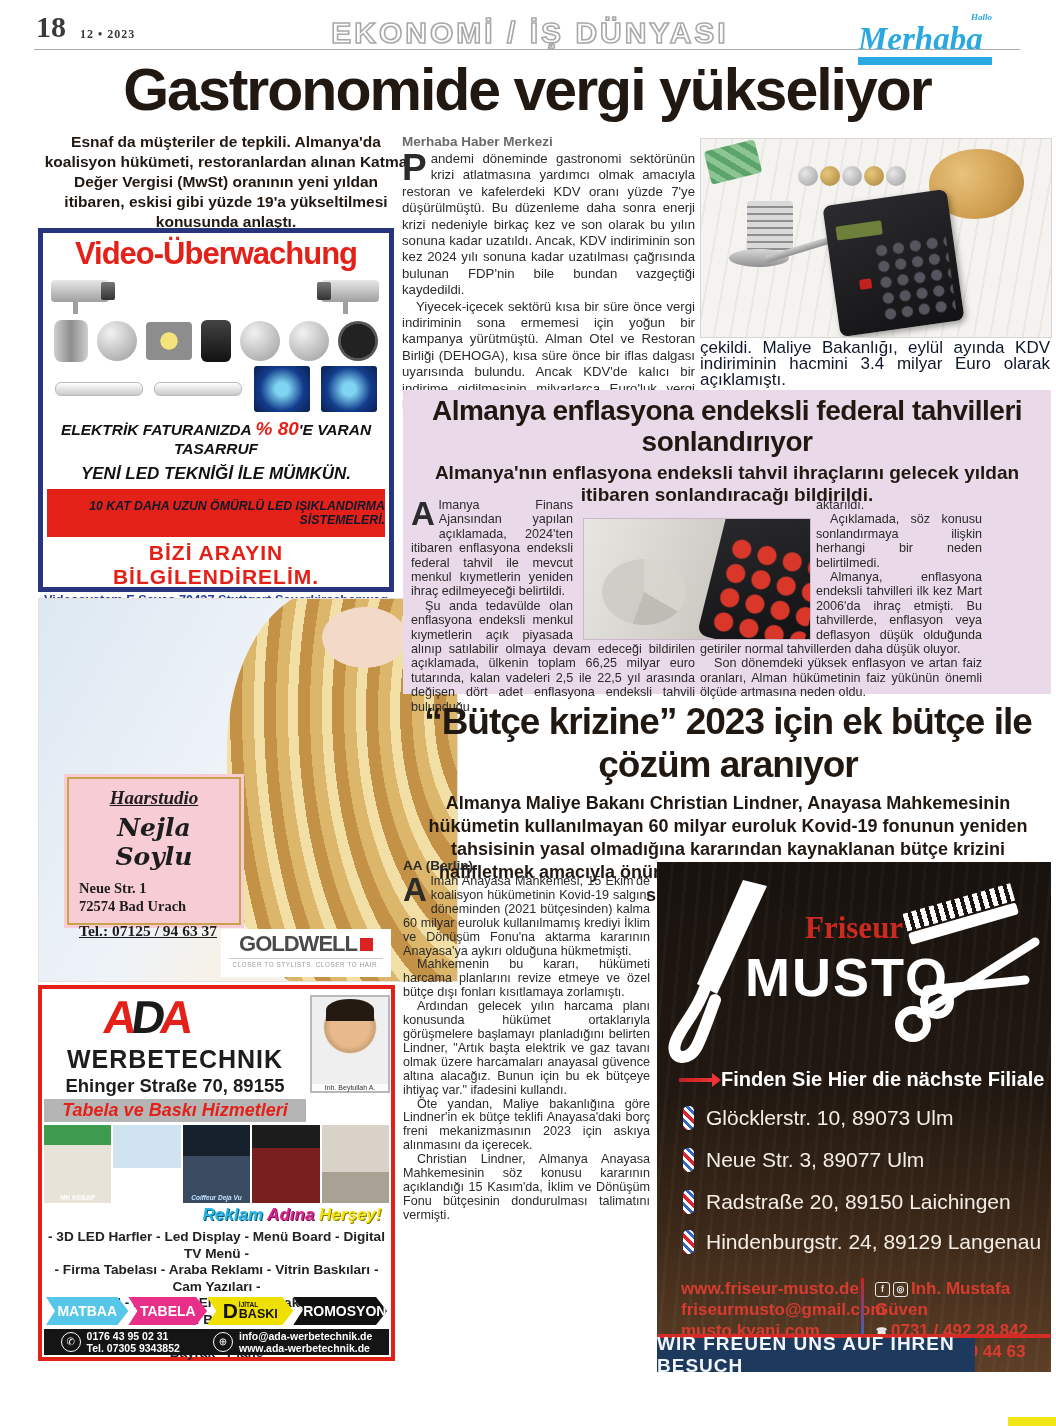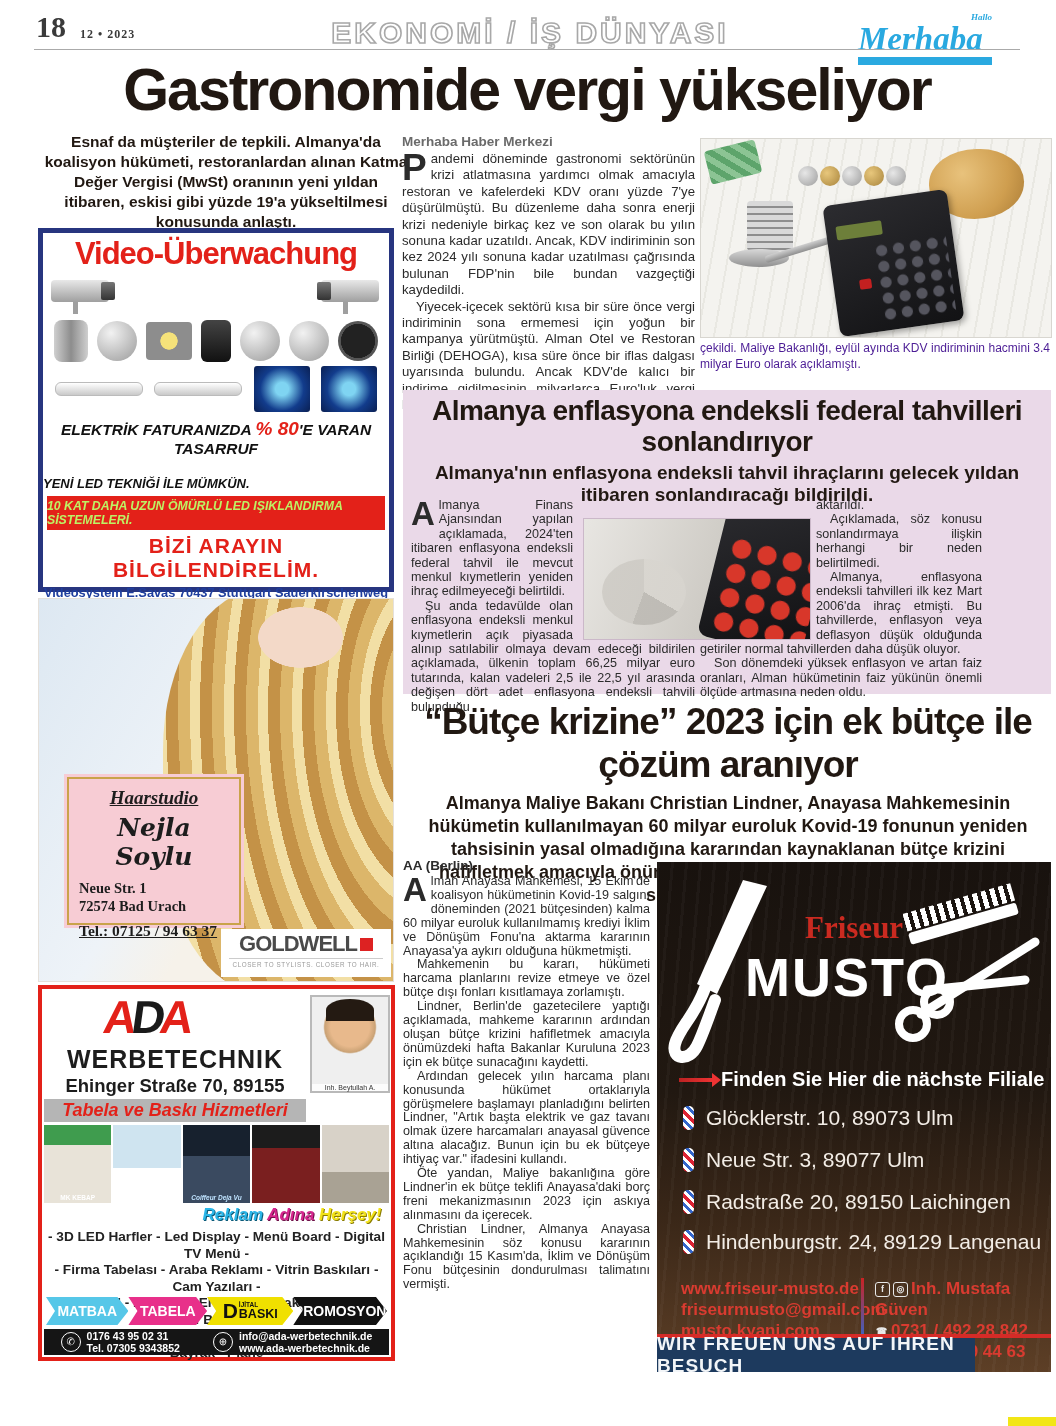--- a/index.html
+++ b/index.html
@@ -19,21 +19,21 @@
 
   
   .headline{width:978px;text-align:center;font-weight:800;font-size:59px;letter-spacing:-2px;color:#211812;line-height:60px;}
   .standfirst{width:366px;text-align:center;font-weight:800;font-size:15.5px;line-height:20px;color:#211812;}
   .byline{font-weight:700;font-size:13.5px;color:#6a6a6a;margin:0 0 2px 0;}
   .body{font-size:13.2px;line-height:16.4px;text-align:justify;margin:0;color:#2b2b2b;}
   .body.sm{font-size:12.6px;line-height:14.4px;}
   .body.xs{font-size:12.6px;line-height:13.9px;}
   .ind{text-indent:14px;}
   .dropcap{float:left;font-size:37px;line-height:30px;font-weight:700;padding:2px 4px 0 0;color:#2b2b2b;}
-  .caption{font-size:12px;line-height:16px;text-align:justify;color:#4c1d95;}
+  .caption{font-size:17px;line-height:16px;text-align:justify;color:#0f172a;}
 
   
   .photo1{width:350px;height:198px;background:
       repeating-linear-gradient(100deg,#f4f3ef 0 14px,#e9e8e2 14px 16px),#f1f0ec;
       border:1px solid #d8d6d0;overflow:hidden;}
   .p1-potato{position:absolute;left:228px;top:10px;width:95px;height:70px;border-radius:50% 46% 52% 48%;
       background:radial-gradient(circle at 35% 35%,#e8c27c,#cf9e4f 60%,#a87a35);}
   .p1-fork{position:absolute;left:60px;top:88px;width:200px;height:7px;background:linear-gradient(#cfcfcf,#8f8f8f);
       transform:rotate(-17deg);border-radius:3px;}
   .p1-spoon{position:absolute;left:28px;top:110px;width:60px;height:18px;border-radius:50%;
@@ -72,29 +72,29 @@
   .prod{border-radius:50%;background:radial-gradient(circle at 35% 30%,#f2f2f2,#9a9a9a);width:40px;height:40px;}
   .prod.cyl{border-radius:8px;width:34px;height:42px;background:linear-gradient(90deg,#cfcfcf,#8d8d8d,#cfcfcf);}
   .prod.flood{border-radius:4px;width:46px;height:38px;background:radial-gradient(circle,#f5e27a 0 28%,#8d8d8d 30%);}
   .prod.spot{border-radius:6px;width:30px;height:42px;background:linear-gradient(#444,#111);}
   .prod.ground{background:radial-gradient(circle at 50% 50%,#222 60%,#555 61%);position:relative;}
   .tube{width:86px;height:12px;border-radius:6px;background:linear-gradient(#ffffff,#c9c9c9);
       border:1px solid #bbb;}
   .bluebox{width:56px;height:46px;border-radius:3px;background:radial-gradient(circle at 50% 50%,#7fd4f2 0 18%,#123c8c 60%,#0a1f52);}
   .adv-save1{font-style:italic;font-weight:800;font-size:15.5px;text-align:center;color:#111;margin-top:4px;}
   .adv-save1 .red{color:#e32119;font-size:19px;}
-  .adv-save2{font-style:italic;font-weight:800;font-size:13px;color:#111;margin-top:18px;}
-  .adv-banner{margin:5px 4px 0 4px;background:#e32119;color:#bef264;font-style:italic;font-weight:700;
-      font-size:12.3px;text-align:left;padding:3px 0;}
+  .adv-save2{font-style:italic;font-weight:800;font-size:17px;text-align:center;color:#111;margin-top:6px;}
+  .adv-banner{margin:5px 4px 0 4px;background:#e32119;color:#0f172a;font-style:italic;font-weight:700;
+      font-size:12.3px;text-align:right;padding:10px 0;}
   .adv-cta{color:#e32119;font-weight:800;font-size:21px;text-align:center;letter-spacing:1px;margin-top:4px;}
   .adv-contact{color:#203f9e;font-weight:700;font-size:12.8px;line-height:16.5px;text-align:center;margin-top:3px;}
   .adv-webrow{display:flex;justify-content:space-between;padding:0 10px;color:#203f9e;font-weight:700;font-size:12.8px;}
 
   
-  .ad-haar{width:356px;height:384px;background:linear-gradient(120deg,#dde8f2 0%,#eef3f8 45%,#f6f2ea 60%);overflow:hidden;border:1px solid #e5e0da;box-sizing:border-box;}
+  .ad-haar{width:420px;height:384px;background:linear-gradient(120deg,#dde8f2 0%,#eef3f8 45%,#f6f2ea 60%);overflow:hidden;border:1px solid #e5e0da;box-sizing:border-box;}
   .hair{position:absolute;right:-20px;top:-10px;width:250px;height:404px;
      background:
       radial-gradient(ellipse 70px 50px at 55% 12%,#f3d9c8 0 60%,transparent 61%),
       repeating-radial-gradient(ellipse 230px 420px at 110% 30%,#f2dfa5 0 10px,#dcb66a 10px 22px,#c49247 22px 34px);
      border-radius:40% 0 0 40%;}
   .haar-box{position:absolute;left:28px;top:178px;width:174px;height:148px;background:#f7ccd4;
       border:2px solid #c9a34a;box-shadow:0 0 0 3px #f7ccd4;padding:8px 10px;box-sizing:border-box;
       font-family:"Liberation Serif",serif;color:#1d1d1d;}
   .haar-title{font-style:italic;font-weight:700;font-size:19px;text-align:center;text-decoration:underline;}
   .haar-name{font-style:italic;font-weight:700;font-size:25px;text-align:center;margin:4px 0 8px 0;
@@ -329,21 +329,20 @@
     </div>
   </div>
 
   <div class="abs bud-head" style="left:403px;top:700px;">“Bütçe krizine” 2023 için ek bütçe ile çözüm aranıyor</div>
   <div class="abs bud-sub" style="left:406px;top:792px;">Almanya Maliye Bakanı Christian Lindner, Anayasa Mahkemesinin hükümetin kullanılmayan 60 milyar euroluk Kovid-19 fonunun yeniden tahsisinin yasal olmadığına kararından kaynaklanan bütçe krizini hafifletmek amacıyla önümüzdeki hafta Kabineye 2023 için ek bütçe sunacağını bildirdi.</div>
 
   <div class="abs" style="left:403px;top:858px;width:247px;">
     <div class="byline" style="color:#2b2b2b;">AA (Berlin)</div>
     <p class="body xs"><span class="dropcap" style="font-size:33px;line-height:26px;">A</span><span>lman Anayasa Mahkemesi, 15 Ekim'de koalisyon hükümetinin Kovid-19 salgını döneminden (2021 bütçesinden) kalma 60 milyar euroluk kullanılmamış krediyi İklim ve Dönüşüm Fonu'na aktarma kararının Anayasa'ya aykırı olduğuna hükmetmişti.</span></p>
     <p class="body xs ind">Mahkemenin bu kararı, hükümeti harcama planlarını revize etmeye ve özel bütçe dışı fonları kısıtlamaya zorlamıştı.</p>
-    <p class="body xs ind">Lindner, Berlin'de gazetecilere yaptığı açıklamada, mahkeme kararının ardından oluşan bütçe krizini hafifletmek amacıyla önümüzdeki hafta Bakanlar Kuruluna 2023 için ek bütçe sunacağını kaydetti.</p>
     <p class="body xs ind">Ardından gelecek yılın harcama planı konusunda hükümet ortaklarıyla görüşmelere başlamayı planladığını belirten Lindner, "Artık başta elektrik ve gaz tavanı olmak üzere harcamaları anayasal güvence altına alacağız. Bunun için bu ek bütçeye ihtiyaç var." ifadesini kullandı.</p>
     <p class="body xs ind">Öte yandan, Maliye bakanlığına göre Lindner'in ek bütçe teklifi Anayasa'daki borç freni mekanizmasının 2023 için askıya alınmasını da içerecek.</p>
     <p class="body xs ind">Christian Lindner, Almanya Anayasa Mahkemesinin söz konusu kararının açıklandığı 15 Kasım'da, İklim ve Dönüşüm Fonu bütçesinin dondurulması talimatını vermişti.</p>
   </div>
 
   <div class="abs ad-musto" style="left:657px;top:862px;">
     <div class="musto-wood"></div>
     <svg class="razor" width="140" height="190" viewBox="0 0 140 190">
       <polygon points="78,4 102,10 52,118 32,108" fill="#fff"></polygon>
       <path d="M40,112 C30,140 14,152 10,168 C6,184 24,186 32,170 C38,158 44,140 50,124" fill="none" stroke="#fff" stroke-width="12" stroke-linecap="round"></path>

